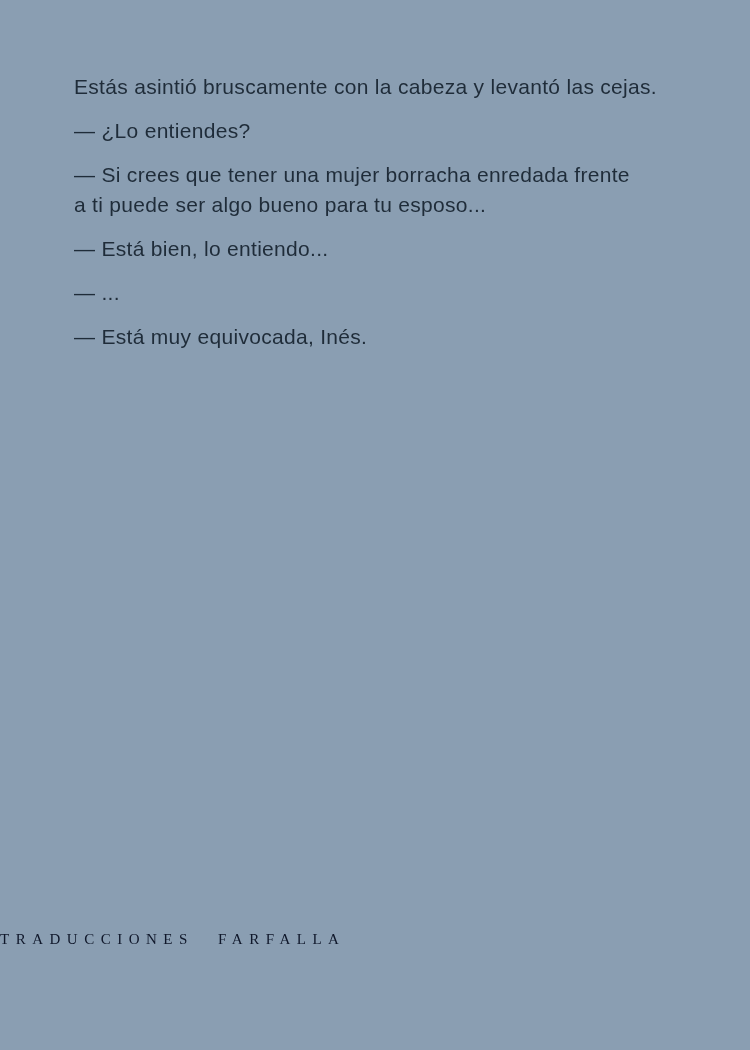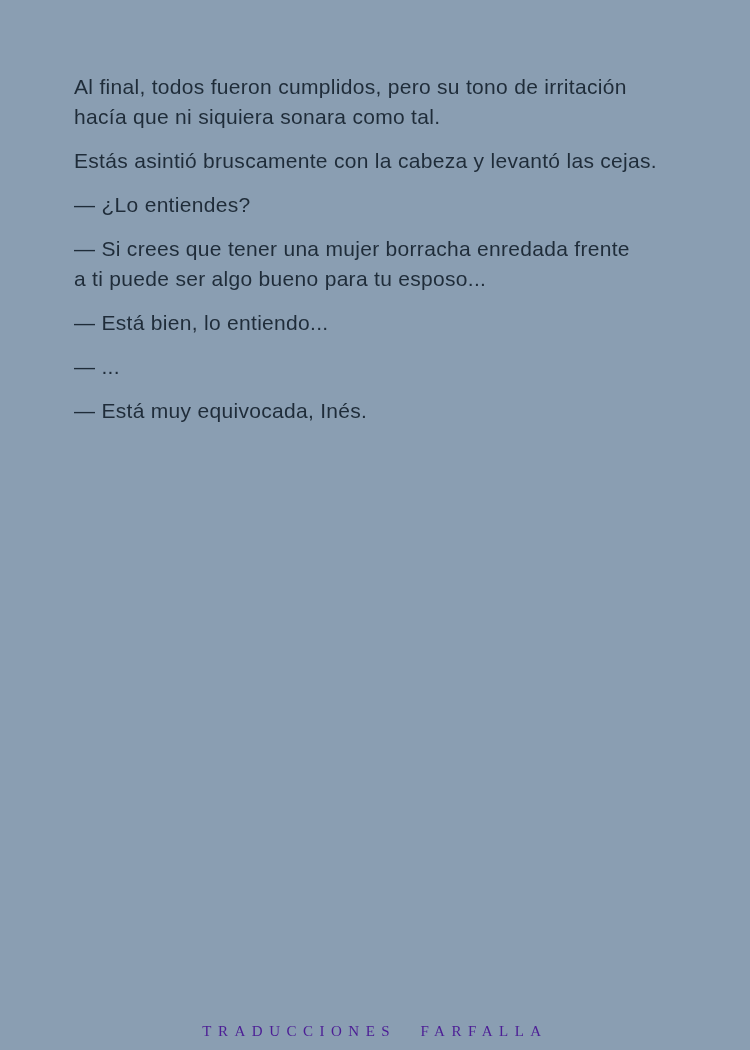--- a/index.html
+++ b/index.html
@@ -25,38 +25,36 @@
     font-size: 21px;
     line-height: 30px;
     letter-spacing: 0.3px;
     color: #1F2C39;
     font-weight: 500;
   }
   .footer {
     position: absolute;
     left: 0;
     right: 0;
-    top: 1023px;
-    text-align: center;
+    top: 931px;
     font-family: "Liberation Serif", "DejaVu Serif", serif;
     font-size: 15px;
     letter-spacing: 6.5px;
     word-spacing: 14px;
-    color: #4c1d95;
+    color: #0f172a;
     font-weight: 400;
   }
 </style>
 </head>
 <body>
 
 <div class="page">
 
   <div class="content">
 
-    <p><span>Al final, todos fueron cumplidos, pero su tono de irritación</span><br><span>hacía que ni siquiera sonara como tal.</span></p>
 
     <p><span>Estás asintió bruscamente con la cabeza y levantó las cejas.</span></p>
 
     <p><span>— ¿Lo entiendes?</span></p>
 
     <p><span>— Si crees que tener una mujer borracha enredada frente</span><br><span>a ti puede ser algo bueno para tu esposo...</span></p>
 
     <p><span>— Está bien, lo entiendo...</span></p>
 
     <p><span>— ...</span></p>

